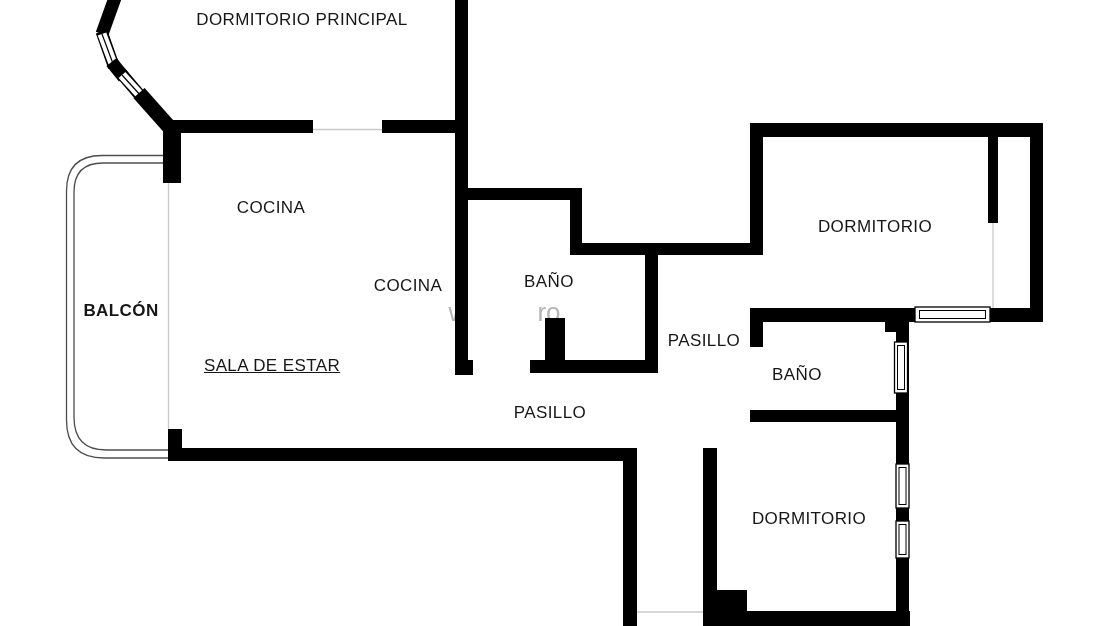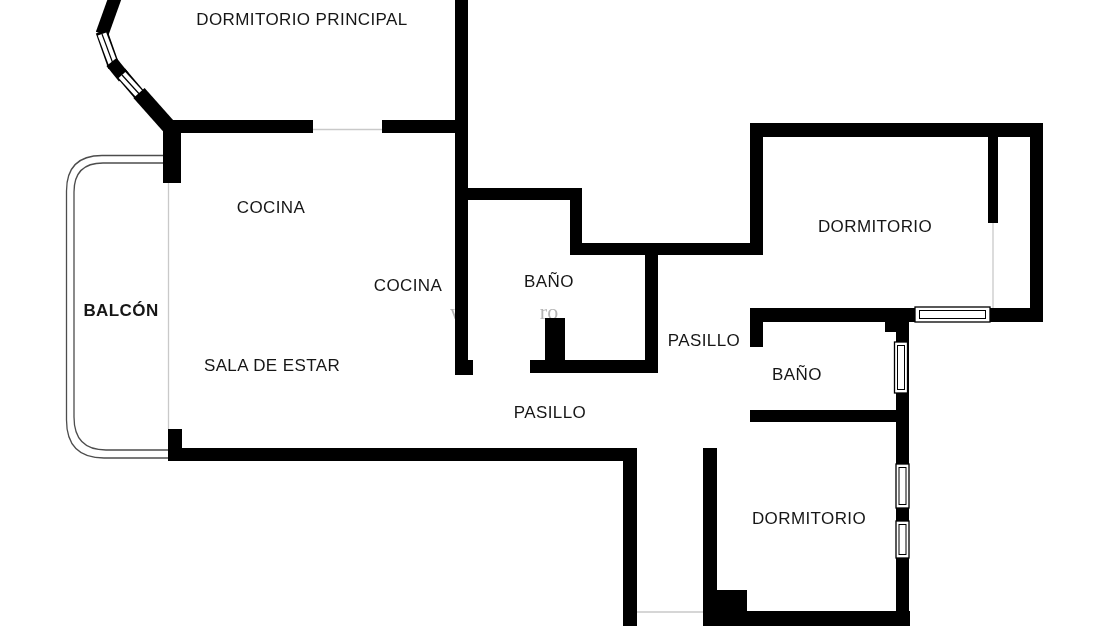--- a/index.html
+++ b/index.html
@@ -35,32 +35,31 @@
     color:var(--label);
     white-space:nowrap;
   }
   .lbl-0{left:302px;top:20px;}
   .lbl-1{left:271px;top:208px;}
   .lbl-2{left:408px;top:286px;}
   .lbl-3{left:549px;top:282px;}
   .lbl-4{left:704px;top:341px;}
   .lbl-5{left:875px;top:227px;}
   .lbl-6{left:121px;top:311px;font-weight:bold;}
-  .lbl-7{left:272px;top:366px;}
+  .lbl-7{left:272px;top:366px;text-decoration:underline;}
   .lbl-8{left:550px;top:413px;}
   .lbl-9{left:797px;top:375px;}
   .lbl-10{left:809px;top:519px;}
   .watermark{position:absolute;left:0;top:0;width:100%;height:100%;z-index:1;pointer-events:none;}
   .wm{
     position:absolute;
     transform:translate(-50%,-50%);
-    font-size:22px;
+    font-size:26px;
     font-weight:400;
     color:var(--watermark);
-    font-family:Liberation Serif, serif;
   }
   .wm-0{left:458px;top:312px;}
   .wm-1{left:549px;top:312px;}
   .wm-2{left:651px;top:312px;}
 </style>
 </head>
 <body>
 
 <div class="plan">
 

